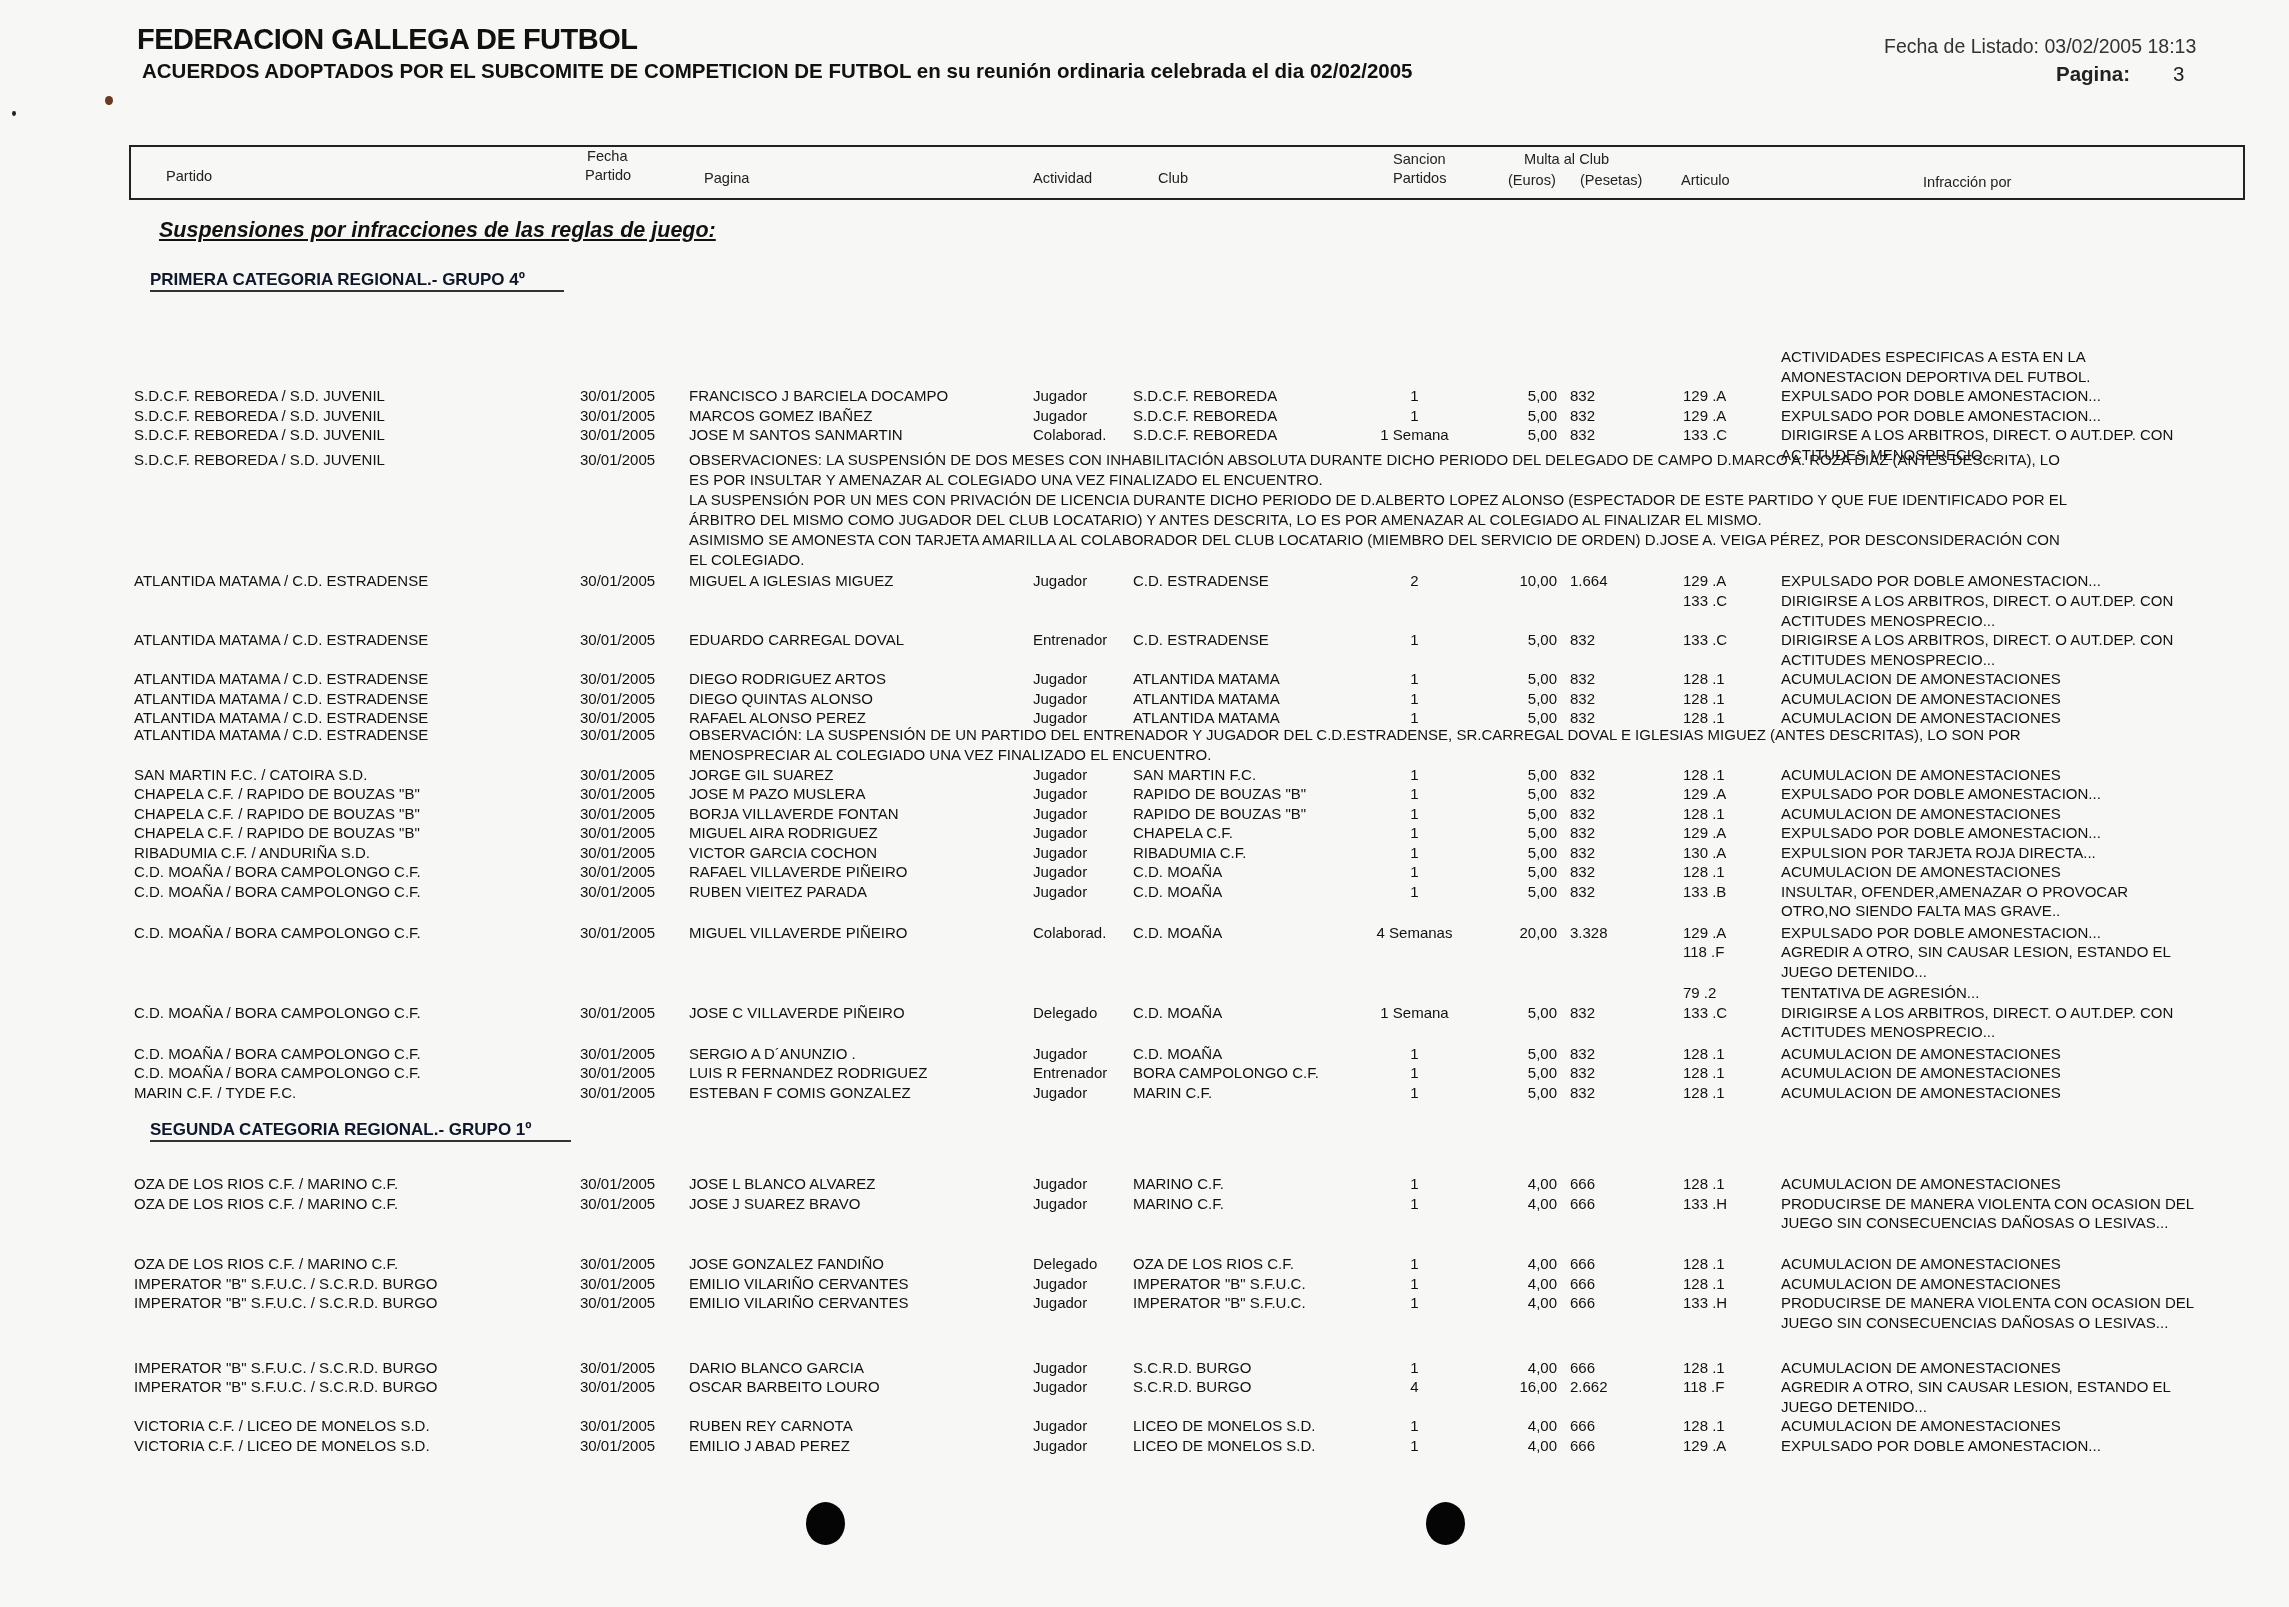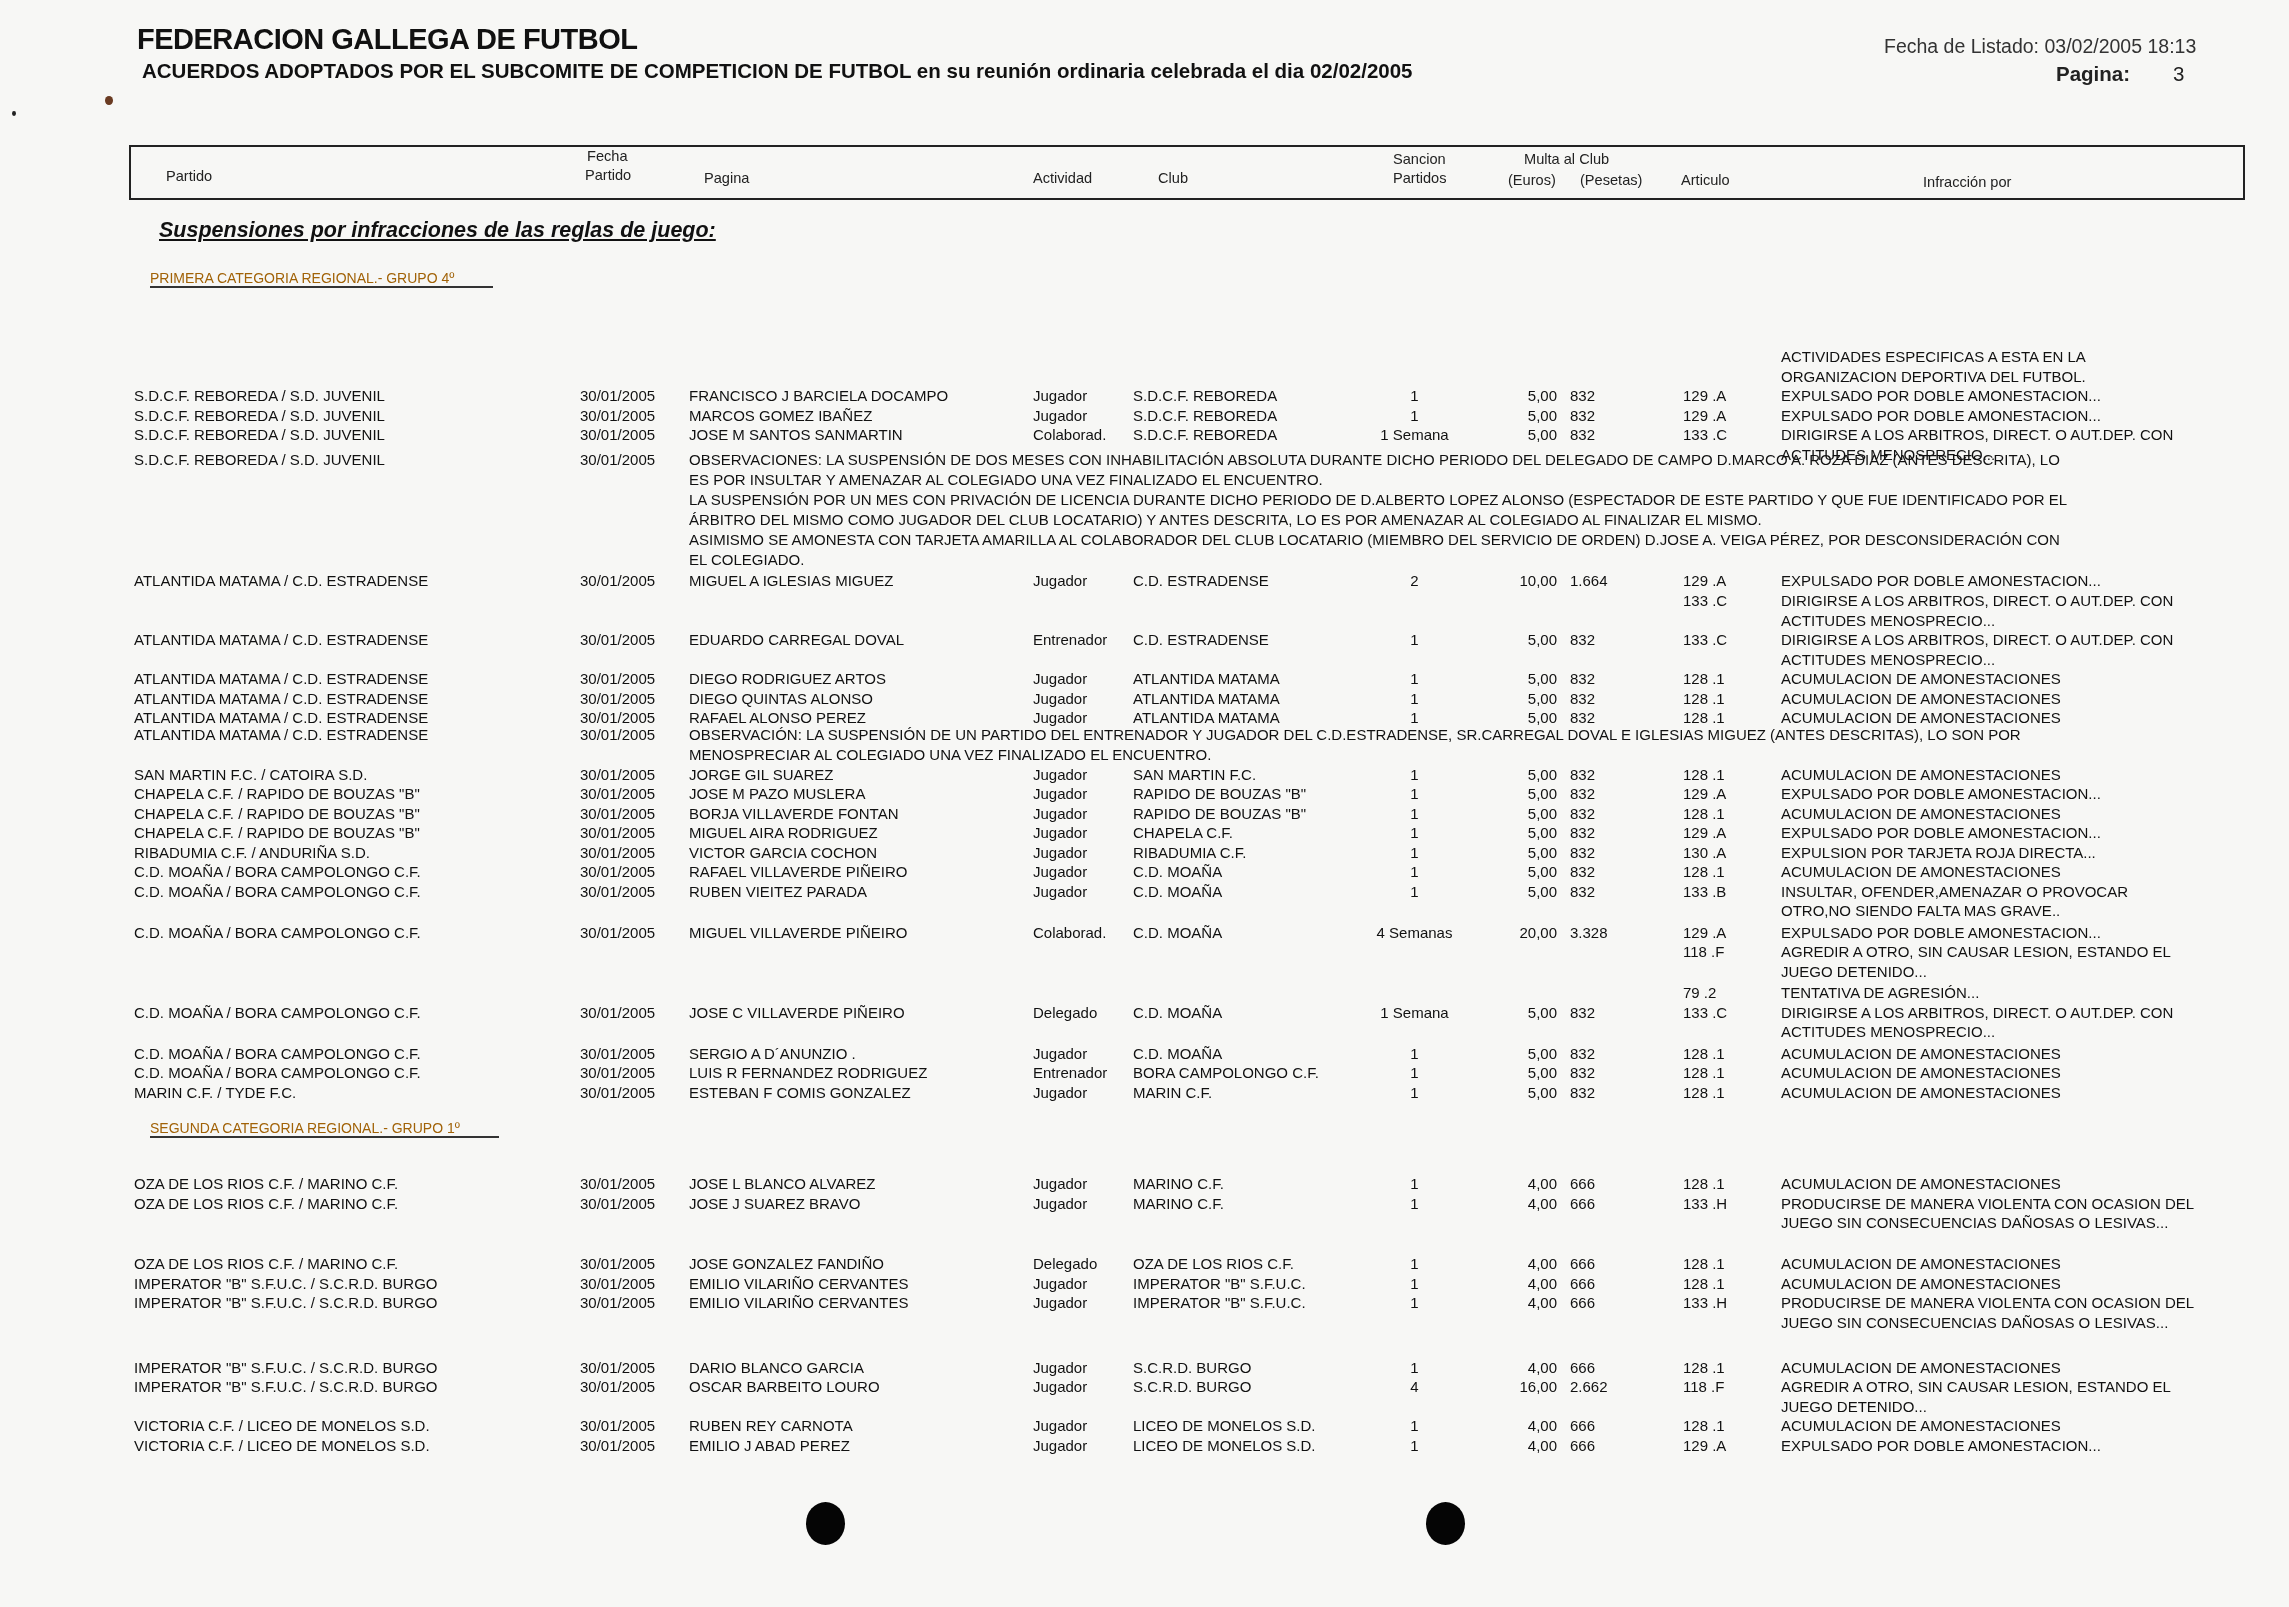--- a/index.html
+++ b/index.html
@@ -15,21 +15,21 @@
   .hdr-page span.num { display: inline-block; margin-left: 43px; font-weight: normal; }
   .dot-ink { position: absolute; border-radius: 50%; }
 
   .colbox {
     position: absolute; left: 129px; top: 145px; width: 2112px; height: 51px;
     border: 2.9px solid #222; border-left-width: 2px; border-right-width: 2px;
   }
   .colh { position: absolute; font-size: 14.6px; line-height: 17.6px; color: #222; }
 
   .section-title { position: absolute; left: 159px; top: 218px; font-size: 21.5px; font-style: italic; font-weight: bold; text-decoration: underline; }
-  .cat-title { position: absolute; font-size: 14px; color: #a16207; border-bottom: 2px solid #333; padding-right: 39px; }
+  .cat-title { position: absolute; font-size: 17px; color: #0f172a; border-bottom: 2px solid #333; padding-right: 39px; font-weight: bold; }
 
   .row { position: absolute; left: 0; width: 2290px; height: 19.5px; font-size: 15px; line-height: 19.5px; white-space: nowrap; }
   .row span { position: absolute; top: 0; }
   .c-partido { left: 134px; }
   .c-fecha { left: 580px; }
   .c-nombre { left: 689px; }
   .c-act { left: 1033px; }
   .c-club { left: 1133px; }
   .c-sanc { left: 1346px; width: 137px; text-align: center; }
   .c-euros { left: 1473px; width: 84px; text-align: right; }
@@ -74,21 +74,21 @@
 
 <div class="section-title">Suspensiones por infracciones de las reglas de juego:</div>
 <div class="cat-title" style="left:150px;top:270px;">PRIMERA CATEGORIA REGIONAL.- GRUPO 4º</div>
 <div class="cat-title" style="left:150px;top:1120px;">SEGUNDA CATEGORIA REGIONAL.- GRUPO 1º</div>
 
 <div id="rows">
     <div class="row" style="top: 347px; padding-left: 24px;">
       <span class="c-inf">ACTIVIDADES ESPECIFICAS A ESTA EN LA</span>
     </div>
     <div class="row" style="top: 367px;">
-      <span class="c-inf">ORGANIZACION DEPORTIVA DEL FUTBOL.</span>
+      <span class="c-inf">AMONESTACION DEPORTIVA DEL FUTBOL.</span>
     </div>
     <div class="row" style="top: 386px;">
       <span class="c-partido">S.D.C.F. REBOREDA / S.D. JUVENIL</span>
       <span class="c-fecha">30/01/2005</span>
       <span class="c-nombre">FRANCISCO J BARCIELA DOCAMPO</span>
       <span class="c-act">Jugador</span>
       <span class="c-club">S.D.C.F. REBOREDA</span>
       <span class="c-sanc">1</span>
       <span class="c-euros">5,00</span>
       <span class="c-pes">832</span>

